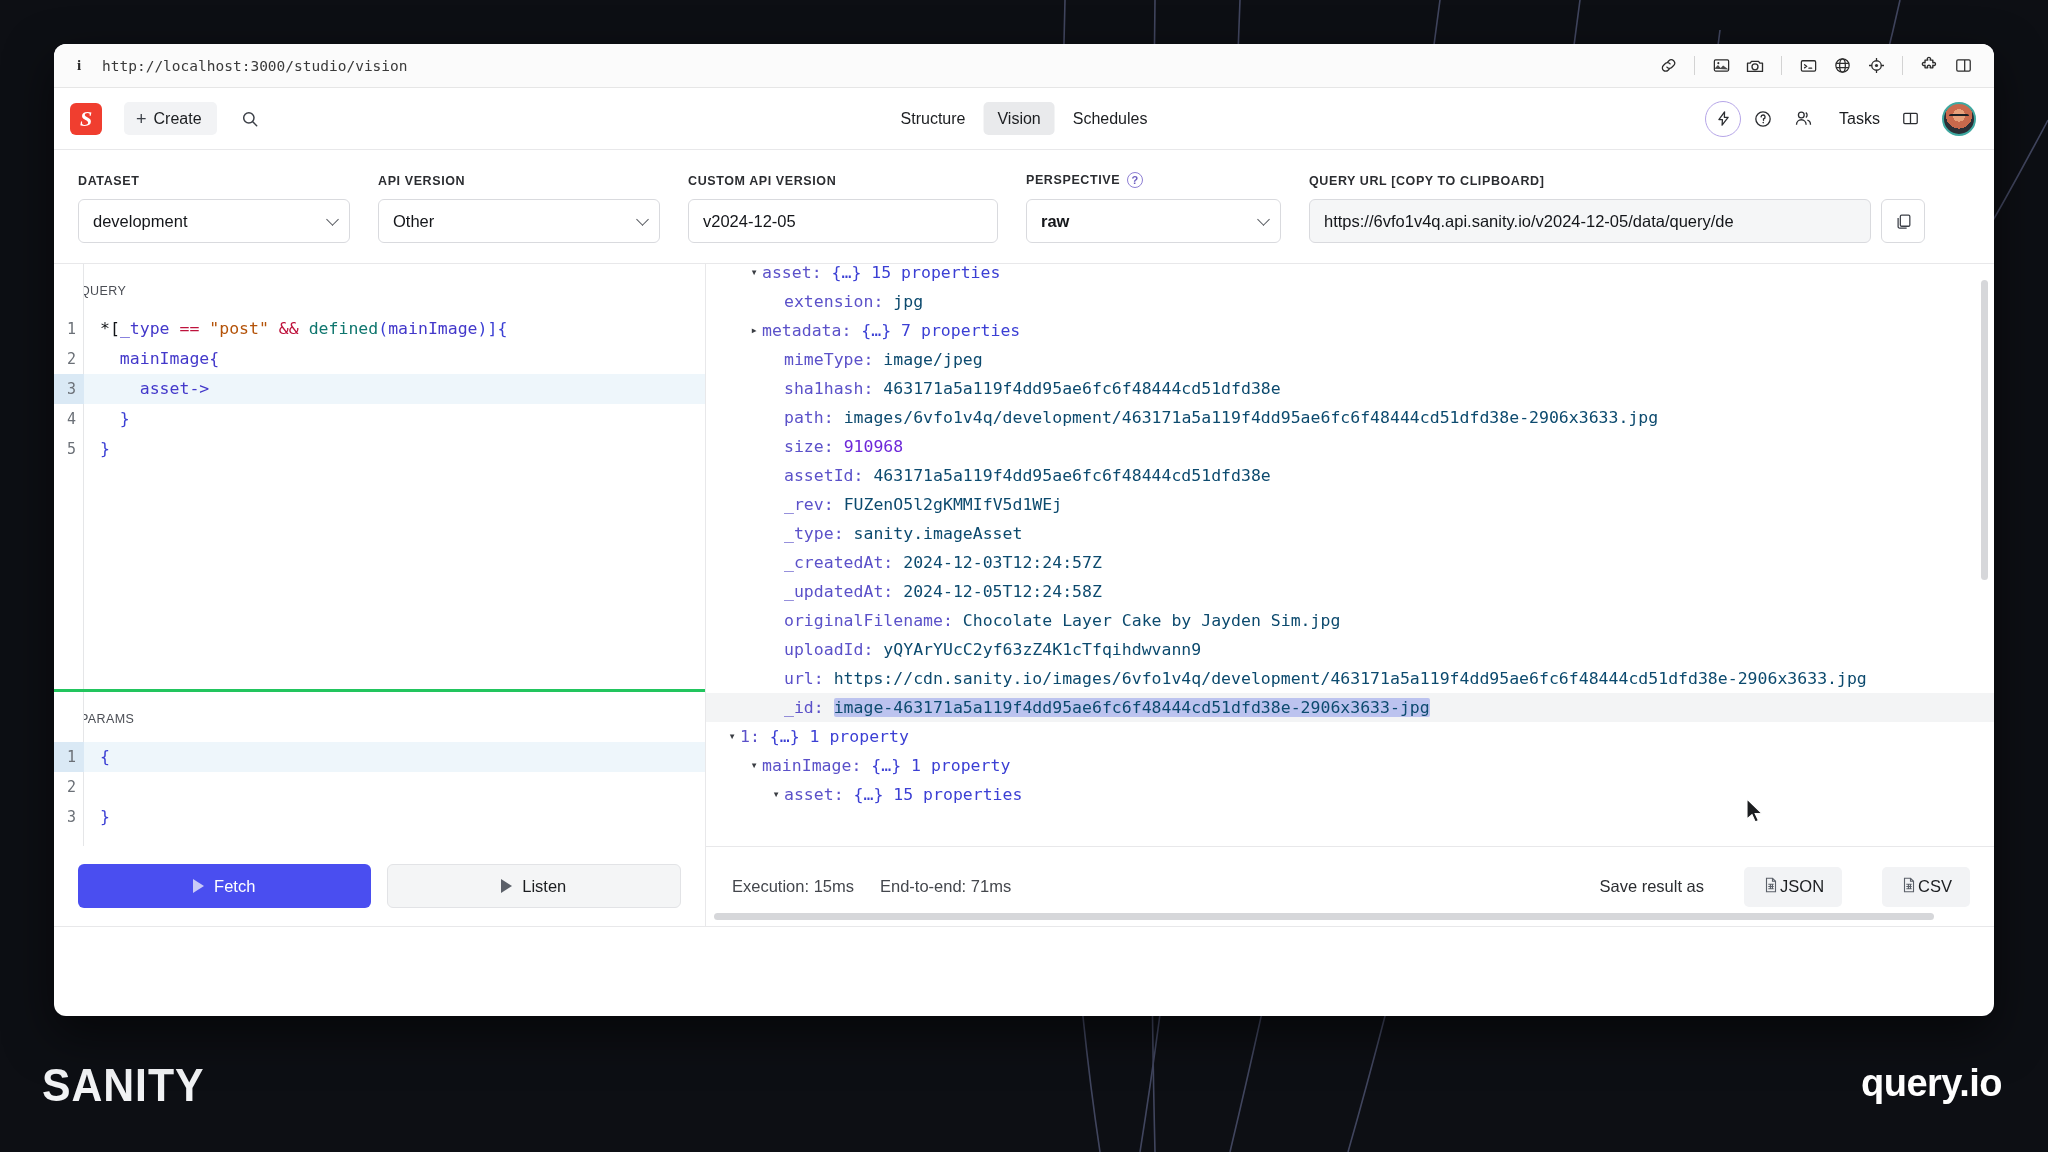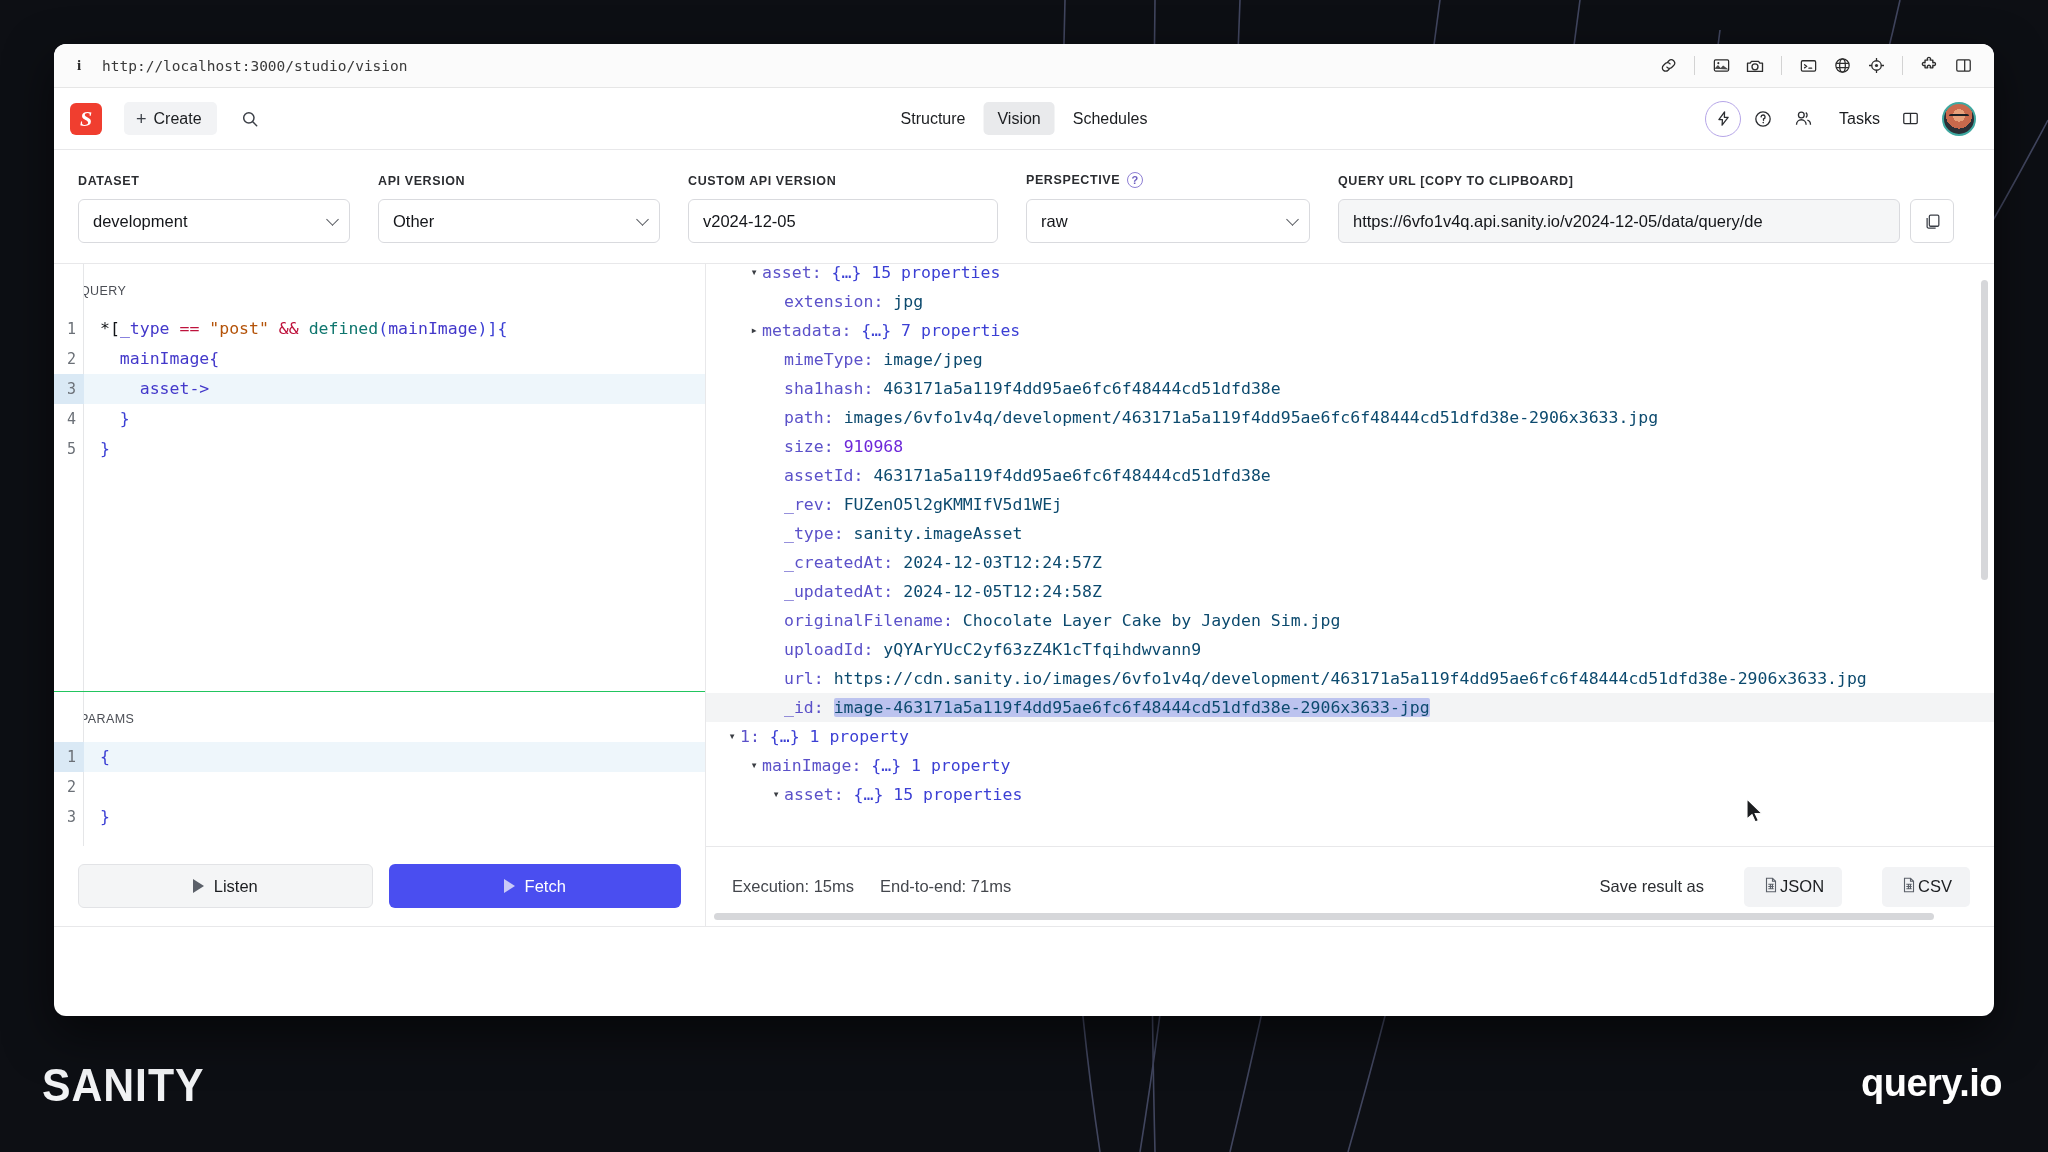--- a/index.html
+++ b/index.html
@@ -157,21 +157,21 @@
     border-right: 1.7px solid #55585f; border-bottom: 1.7px solid #55585f;
     transform: rotate(45deg);
   }
   .field.readonly { background: #f5f6f7; }
   .field .val-ellipsis {
     white-space: nowrap; overflow: hidden; text-overflow: clip;
   }
   .w-dataset { width: 272px; }
   .w-apiver  { width: 282px; }
   .w-custom  { width: 310px; }
-  .w-persp   { width: 284px; }
+  .w-persp   { width: 255px; font-weight: bold; }
   .w-qurl    { width: 562px; }
   .copy-btn {
     width: 44px; height: 44px; margin-left: 10px;
     border: 1px solid #d9dade; border-radius: 6px; background: #fff;
     display: flex; align-items: center; justify-content: center;
     color: #3c4048;
   }
   .qurl-row { display: flex; }
 
   
@@ -183,21 +183,21 @@
     width: 652px; flex: 0 0 652px;
     display: flex; flex-direction: column;
     border-right: 1px solid #e8e8ea;
     position: relative;
   }
   .editor {
     position: relative; overflow: hidden;
     font-family: "DejaVu Sans Mono", monospace;
     font-size: 16.5px; line-height: 30px;
   }
-  .editor.query { height: 428px; border-bottom: 1px solid #22c55e; }
+  .editor.query { height: 428px; border-bottom: 3px solid #22c55e; }
   .editor.params { flex: 1 1 auto; }
   .ed-label {
     font-family: "Liberation Sans", sans-serif;
     font-size: 12.5px; font-weight: 400; letter-spacing: 0.4px;
     color: #4b4e55; padding: 12px 0 8px 26px;
   }
   .gutter {
     position: absolute; left: 0; top: 0; bottom: 0; width: 30px;
     border-right: 1px solid #e5e6e8; background: #fff;
   }
@@ -519,27 +519,27 @@
               <span class="code-body tok-punct"></span>
             </div>
             <div class="code-line">
               <span class="ln">3</span>
               <span class="code-body tok-punct">}</span>
             </div>
           </div>
         </div>
 
         <div class="actions">
+          <div class="btn btn-fetch">
+            <span class="tri tri-light"></span>
+            <span>Fetch</span>
+          </div>
           <div class="btn btn-listen">
             <span class="tri tri-dark"></span>
             <span>Listen</span>
-          </div>
-          <div class="btn btn-fetch">
-            <span class="tri tri-light"></span>
-            <span>Fetch</span>
           </div>
         </div>
       </div>
 
       <div class="right-pane">
         <div class="result-scroll" id="result-tree">
             <div class="rrow" style="margin-top: -8px;"><span style="display: inline-block; width: 22px; flex: 0 0 22px;"></span><span class="caret">▾</span><span><span class="rkey">asset</span><span class="rkey">: </span><span class="rmeta">{…} 15 properties</span></span></div>
             <div class="rrow"><span style="display: inline-block; width: 44px; flex: 0 0 44px;"></span><span class="caret"></span><span><span class="rkey">extension</span><span class="rkey">: </span><span class="rstr">jpg</span></span></div>
             <div class="rrow"><span style="display: inline-block; width: 22px; flex: 0 0 22px;"></span><span class="caret">▸</span><span><span class="rkey">metadata</span><span class="rkey">: </span><span class="rmeta">{…} 7 properties</span></span></div>
             <div class="rrow"><span style="display: inline-block; width: 44px; flex: 0 0 44px;"></span><span class="caret"></span><span><span class="rkey">mimeType</span><span class="rkey">: </span><span class="rstr">image/jpeg</span></span></div>

